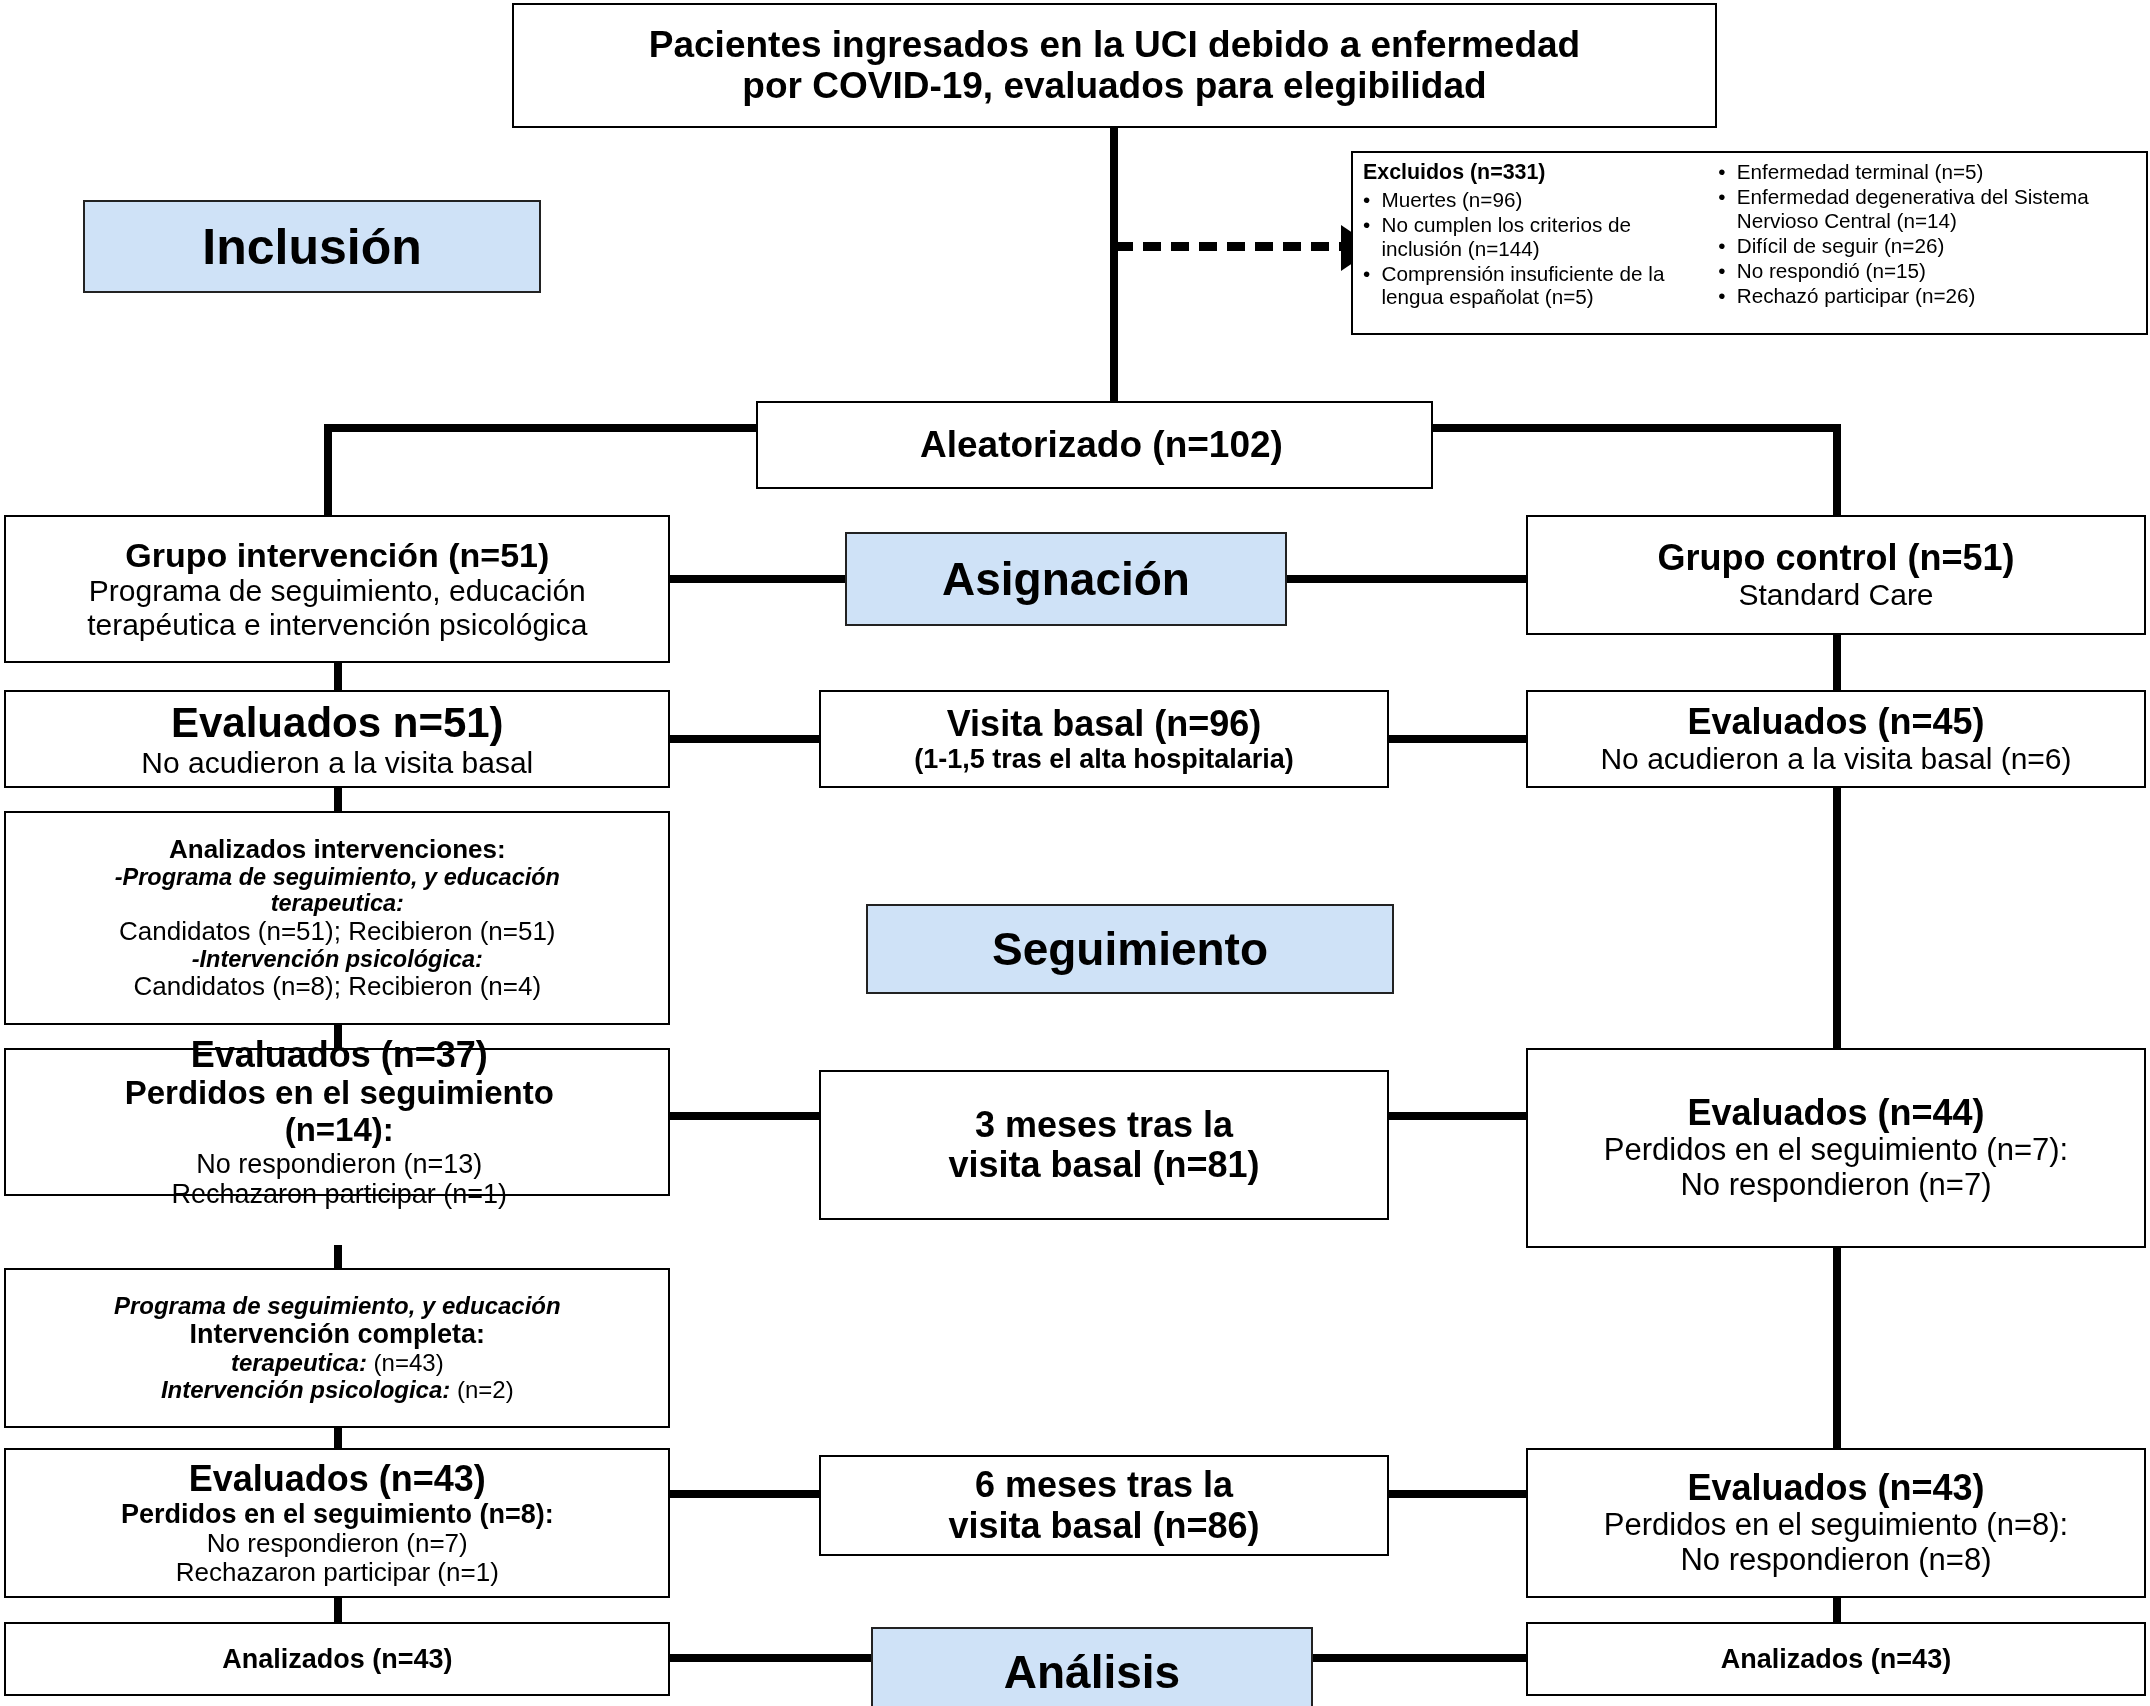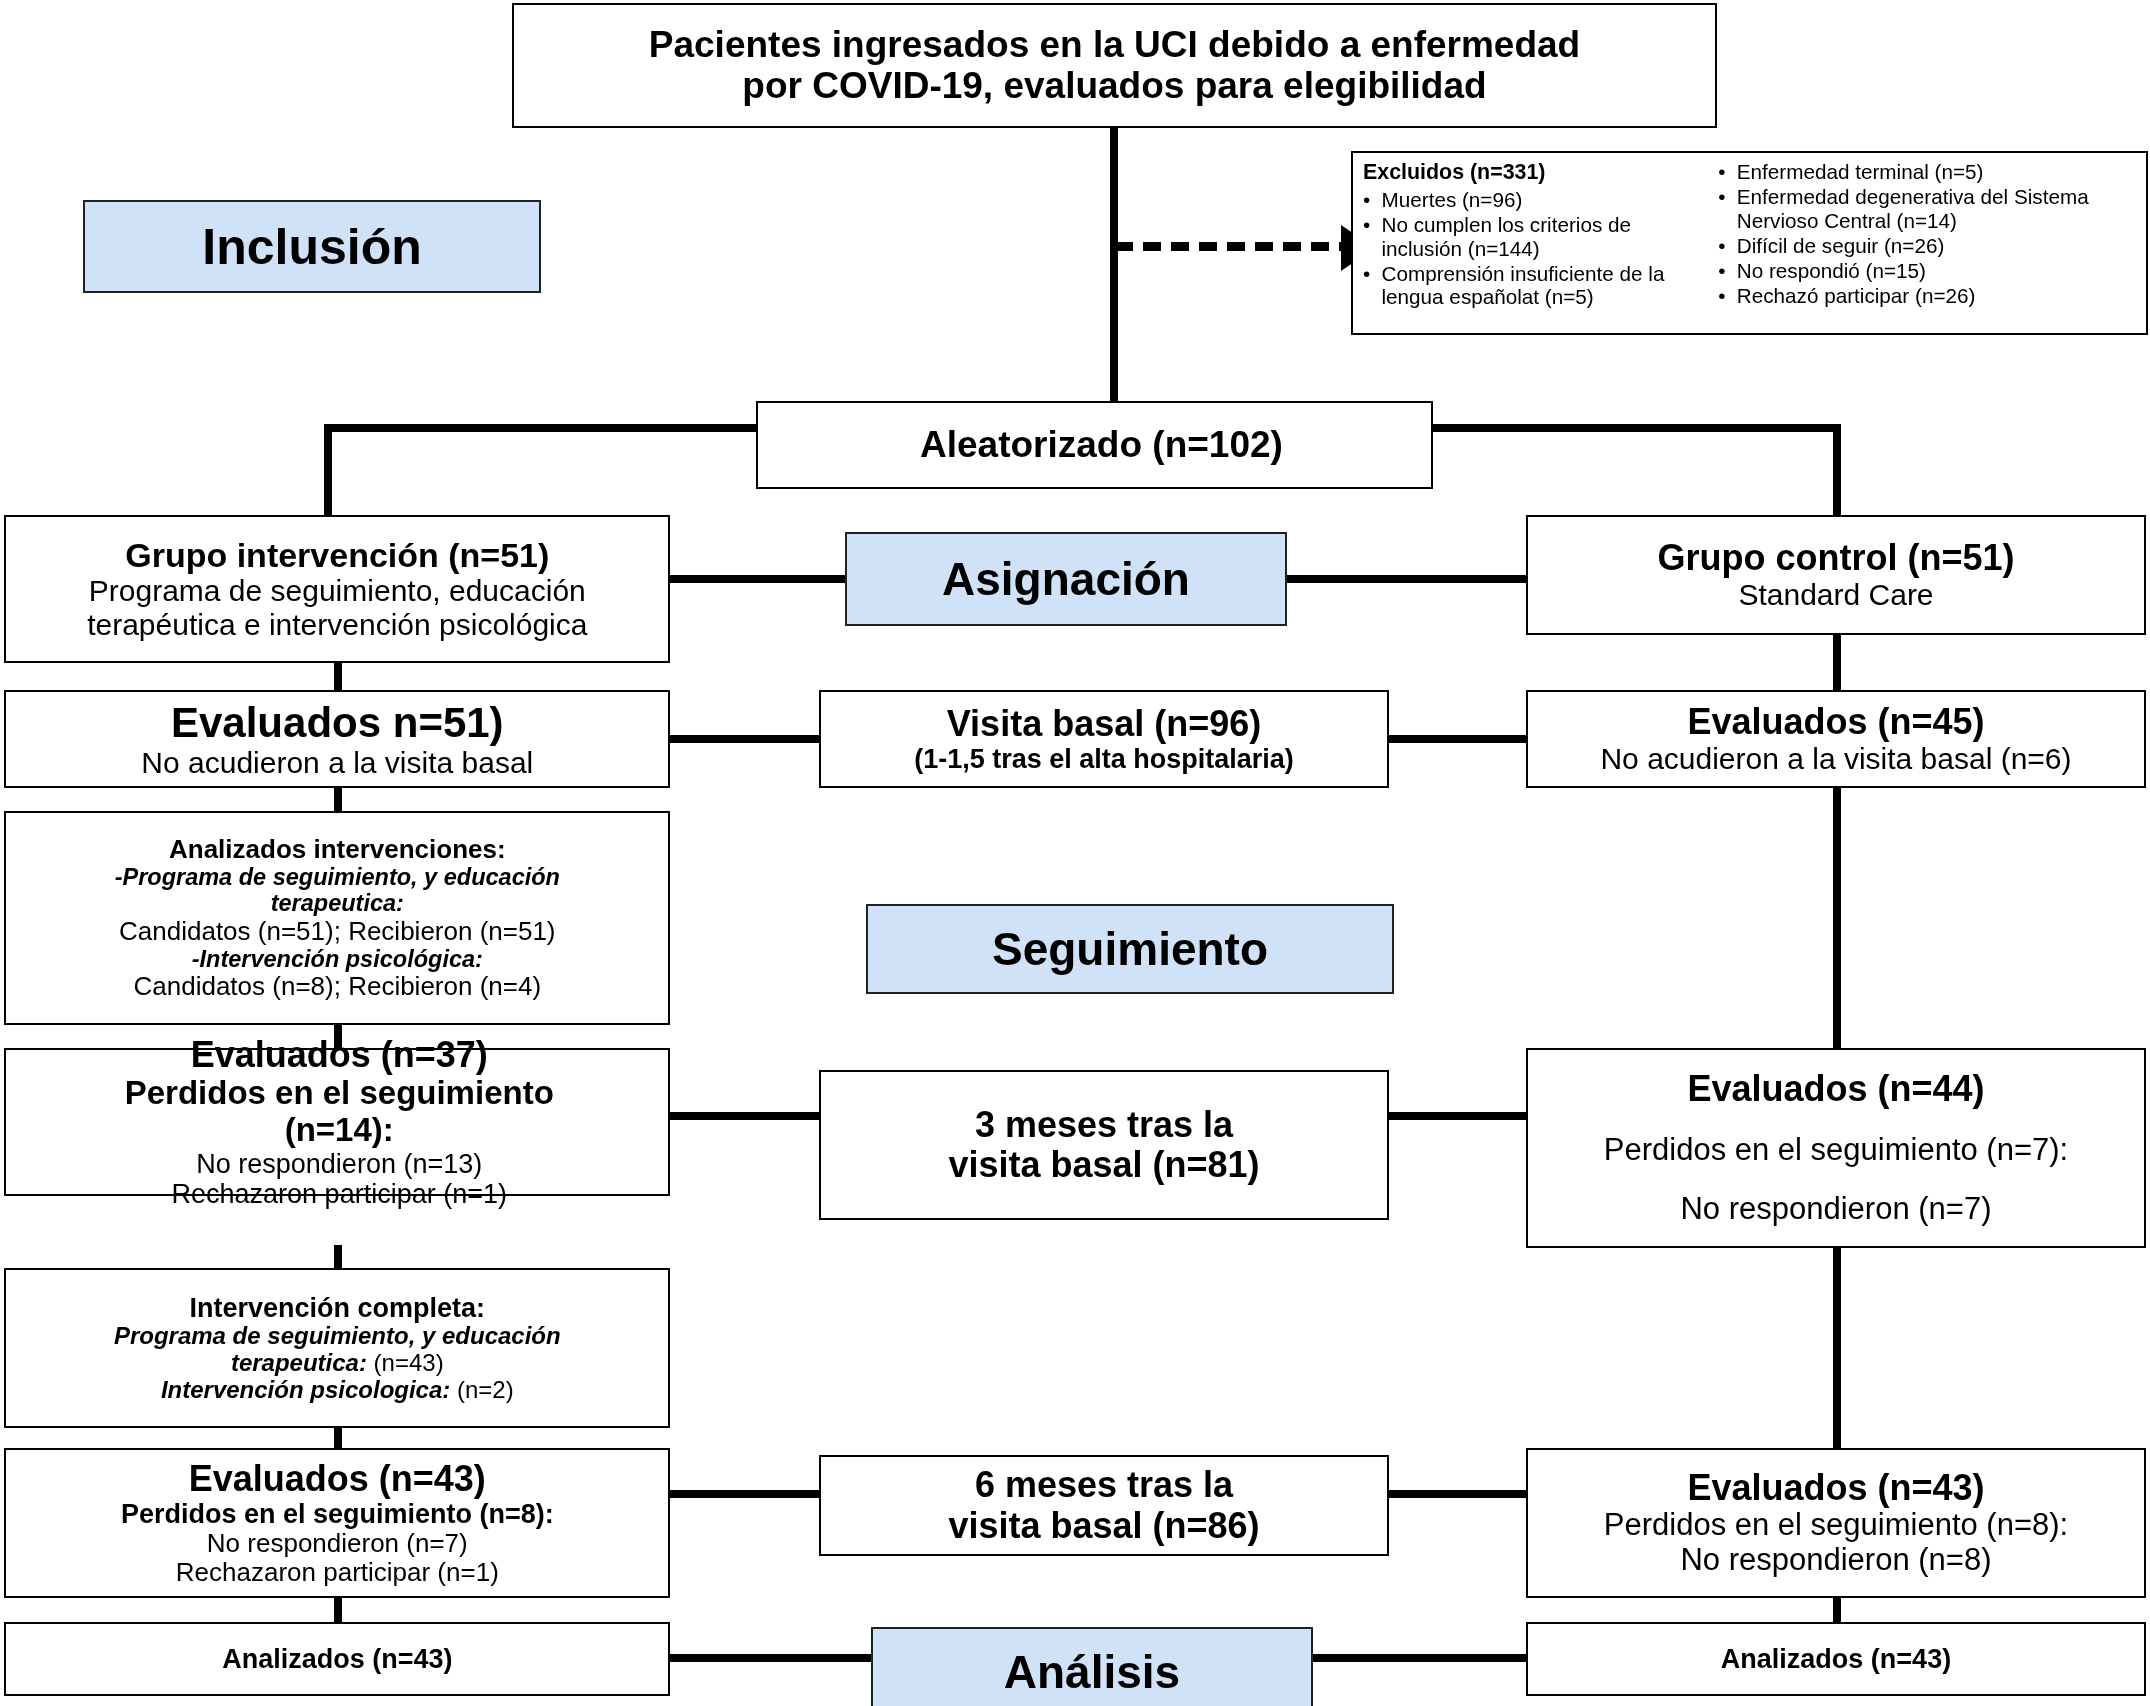--- a/index.html
+++ b/index.html
@@ -185,22 +185,22 @@
     <span class="ln b" style="font-size:36px;">Evaluados (n=37)</span>
     <span class="ln b" style="font-size:33px;">Perdidos en el seguimiento</span>
     <span class="ln b" style="font-size:33px;">(n=14):</span>
     <span class="ln n">No respondieron (n=13)</span>
     <span class="ln n">Rechazaron participar (n=1)</span>
   </div>
 
   <div class="line" style="left:334px;top:1245px;width:7.8px;height:26px;"></div>
 
   <div class="box" style="left:4.3px;top:1268px;width:666px;height:160px;font-size:24px;">
+    <span class="ln bi">Programa de seguimiento, y educación</span>
     <span class="ln b" style="font-size:27px;">Intervención completa:</span>
-    <span class="ln bi">Programa de seguimiento, y educación</span>
     <span class="ln">
       <span class="bi">terapeutica:</span><span class="n"> (n=43)</span>
     </span>
     <span class="ln">
       <span class="bi">Intervención psicologica:</span><span class="n"> (n=2)</span>
     </span>
   </div>
 
   <div class="line" style="left:334px;top:1425px;width:7.8px;height:26px;"></div>
 
@@ -261,21 +261,21 @@
 
   <div class="line" style="left:1833px;top:632px;width:7.8px;height:58px;"></div>
 
   <div class="box" style="left:1526px;top:690px;width:620px;height:98px;font-size:30px;">
     <span class="ln b" style="font-size:36px;">Evaluados (n=45)</span>
     <span class="ln n">No acudieron a la visita basal (n=6)</span>
   </div>
 
   <div class="line" style="left:1833px;top:786px;width:7.8px;height:264px;"></div>
 
-  <div class="box" style="left:1526px;top:1048px;width:620px;height:200px;font-size:31px;gap:24px;">
+  <div class="box" style="left:1526px;top:1048px;width:620px;height:200px;font-size:31px;">
     <span class="ln b" style="font-size:36px;">Evaluados (n=44)</span>
     <span class="ln n">Perdidos en el seguimiento (n=7):</span>
     <span class="ln n">No respondieron (n=7)</span>
   </div>
 
   <div class="line" style="left:1833px;top:1245px;width:7.8px;height:205px;"></div>
 
   <div class="box" style="left:1526px;top:1448px;width:620px;height:150px;font-size:31px;">
     <span class="ln b" style="font-size:36px;">Evaluados (n=43)</span>
     <span class="ln n">Perdidos en el seguimiento (n=8):</span>

